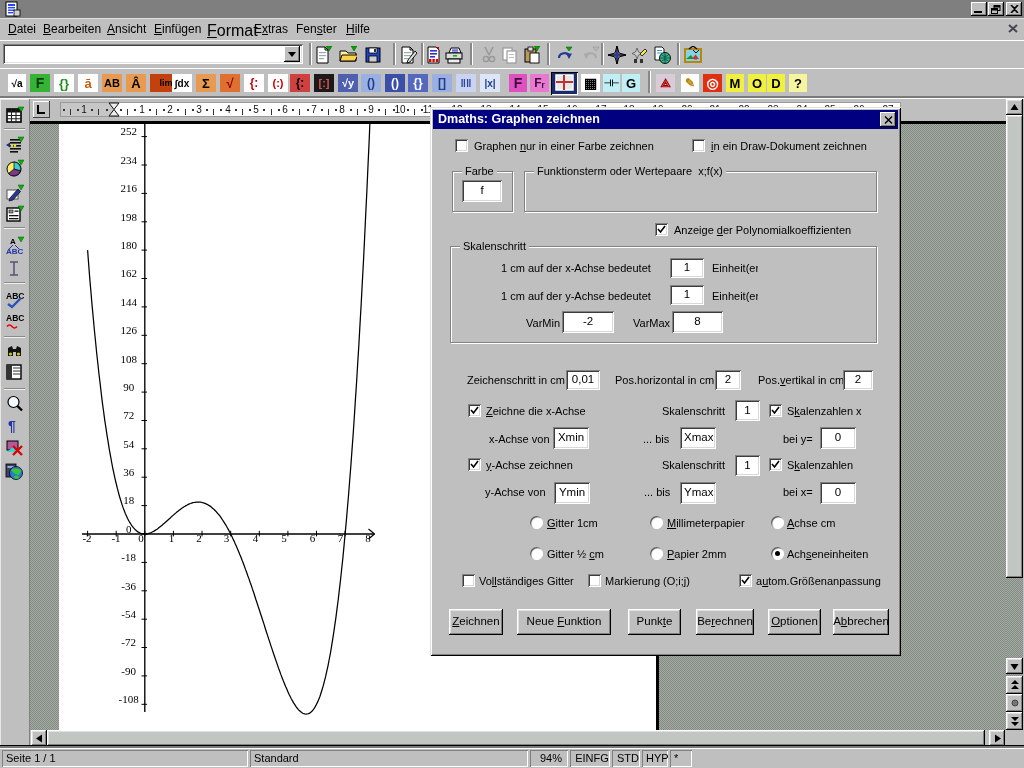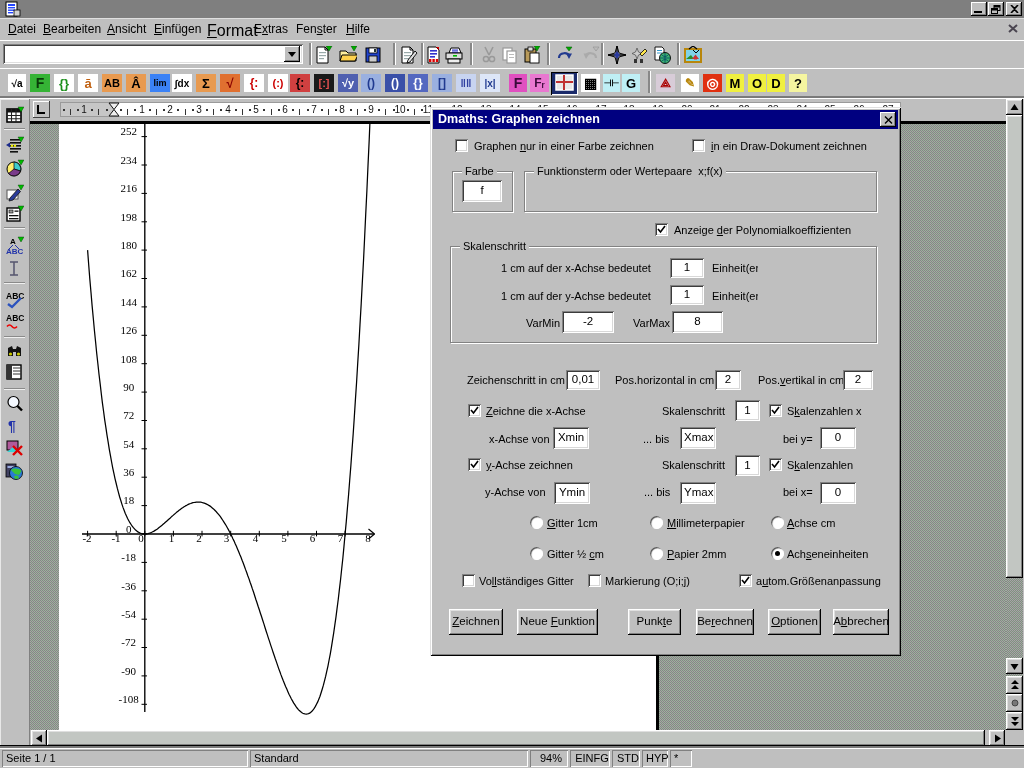--- a/index.html
+++ b/index.html
@@ -173,21 +173,21 @@
     <div class="vsep" style="left:601px;top:43px;height:22px"></div>
     <div class="vsep" style="left:677px;top:43px;height:22px"></div>
     <div class="abs" style="left:0;top:68px;width:1024px;height:28px;background:#bfbfbf;box-shadow:inset 0 1px 0 #fff"></div>
     <div class="abs" style="left:0;top:96px;width:1024px;height:3px;background:#7a7a7a;box-shadow:inset 0 -1px 0 #fff"></div>
     <div class="dmico" style="left:8px;width:18px;background:#fff;color:#000;font-size:10px">√a</div>
     <div class="dmico" style="left:30px;width:20px;background:#35b335;color:#0a3a0a;font-size:14px">F</div>
     <div class="dmico" style="left:54px;width:20px;background:#fff;color:#1a8f1a;font-size:13px">{}</div>
     <div class="dmico" style="left:78px;width:20px;background:#fff;color:#c06010;font-size:13px">ā</div>
     <div class="dmico" style="left:102px;width:20px;background:#e89a50;color:#000;font-size:11px">AB</div>
     <div class="dmico" style="left:126px;width:20px;background:#e89a50;color:#000;font-size:13px">Â</div>
-    <div class="dmico" style="left:150px;width:20px;background:#3b82f6;color:#000;font-size:9px">lim</div>
+    <div class="dmico" style="left:150px;width:32px;background:#c2410c;color:#000;font-size:9px">lim</div>
     <div class="dmico" style="left:172px;width:20px;background:#fff;color:#000;font-size:10px">∫dx</div>
     <div class="dmico" style="left:196px;width:20px;background:#e89a50;color:#000;font-size:13px">Σ</div>
     <div class="dmico" style="left:220px;width:20px;background:#e07030;color:#800;font-size:13px">√</div>
     <div class="dmico" style="left:244px;width:20px;background:#fff;color:#c00;font-size:12px">{:</div>
     <div class="dmico" style="left:268px;width:20px;background:#fff;color:#c00;font-size:11px">(:)</div>
     <div class="dmico" style="left:290px;width:20px;background:#d04040;color:#000;font-size:12px">{:</div>
     <div class="dmico" style="left:314px;width:20px;background:#1a1a1a;color:#e05050;font-size:11px">[:]</div>
     <div class="dmico" style="left:338px;width:20px;background:#5060b0;color:#fff;font-size:11px">√y</div>
     <div class="dmico" style="left:361px;width:20px;background:#9ab0e0;color:#203a90;font-size:12px">()</div>
     <div class="dmico" style="left:385px;width:20px;background:#3a50a8;color:#fff;font-size:12px">()</div>
@@ -603,21 +603,21 @@
       <div class="lbl" style="left:49px;top:467px">Vo<u>ll</u>ständiges Gitter</div>
       <div class="cb" style="left:158px;top:467px"></div>
       <div class="lbl" style="left:175px;top:467px">Markierung (O;i;<u>j</u>)</div>
       <div class="cb" style="left:309px;top:467px">
         <svg width="9" height="9">
           <path d="M1 4 L3.5 7 L8 1" stroke="#000" stroke-width="1.6" fill="none"></path>
         </svg>
       </div>
       <div class="lbl" style="left:326px;top:467px">a<u>u</u>tom.Größenanpassung</div>
       <div class="btn" style="left:19px;top:502px;width:54px;height:26px"><u>Z</u>eichnen</div>
-      <div class="btn" style="left:87px;top:502px;width:81px;height:26px">Neue <u>F</u>unktion</div>
+      <div class="btn" style="left:87px;top:502px;width:94px;height:26px">Neue <u>F</u>unktion</div>
       <div class="btn" style="left:198px;top:502px;width:53px;height:26px">Punk<u>t</u>e</div>
       <div class="btn" style="left:266px;top:502px;width:58px;height:26px">Be<u>r</u>echnen</div>
       <div class="btn" style="left:338px;top:502px;width:53px;height:26px"><u>O</u>ptionen</div>
       <div class="btn" style="left:403px;top:502px;width:56px;height:26px">A<u>b</u>brechen</div>
     </div>
     <div class="abs dith" style="left:1006px;top:99px;width:17px;height:631px"></div>
     <div class="sbtn" style="left:1006px;top:99px;width:17px;height:16px">
       <svg width="9" height="9">
         <path d="M4.5 1 L8.5 7 L0.5 7 Z" fill="#000"></path>
       </svg>

